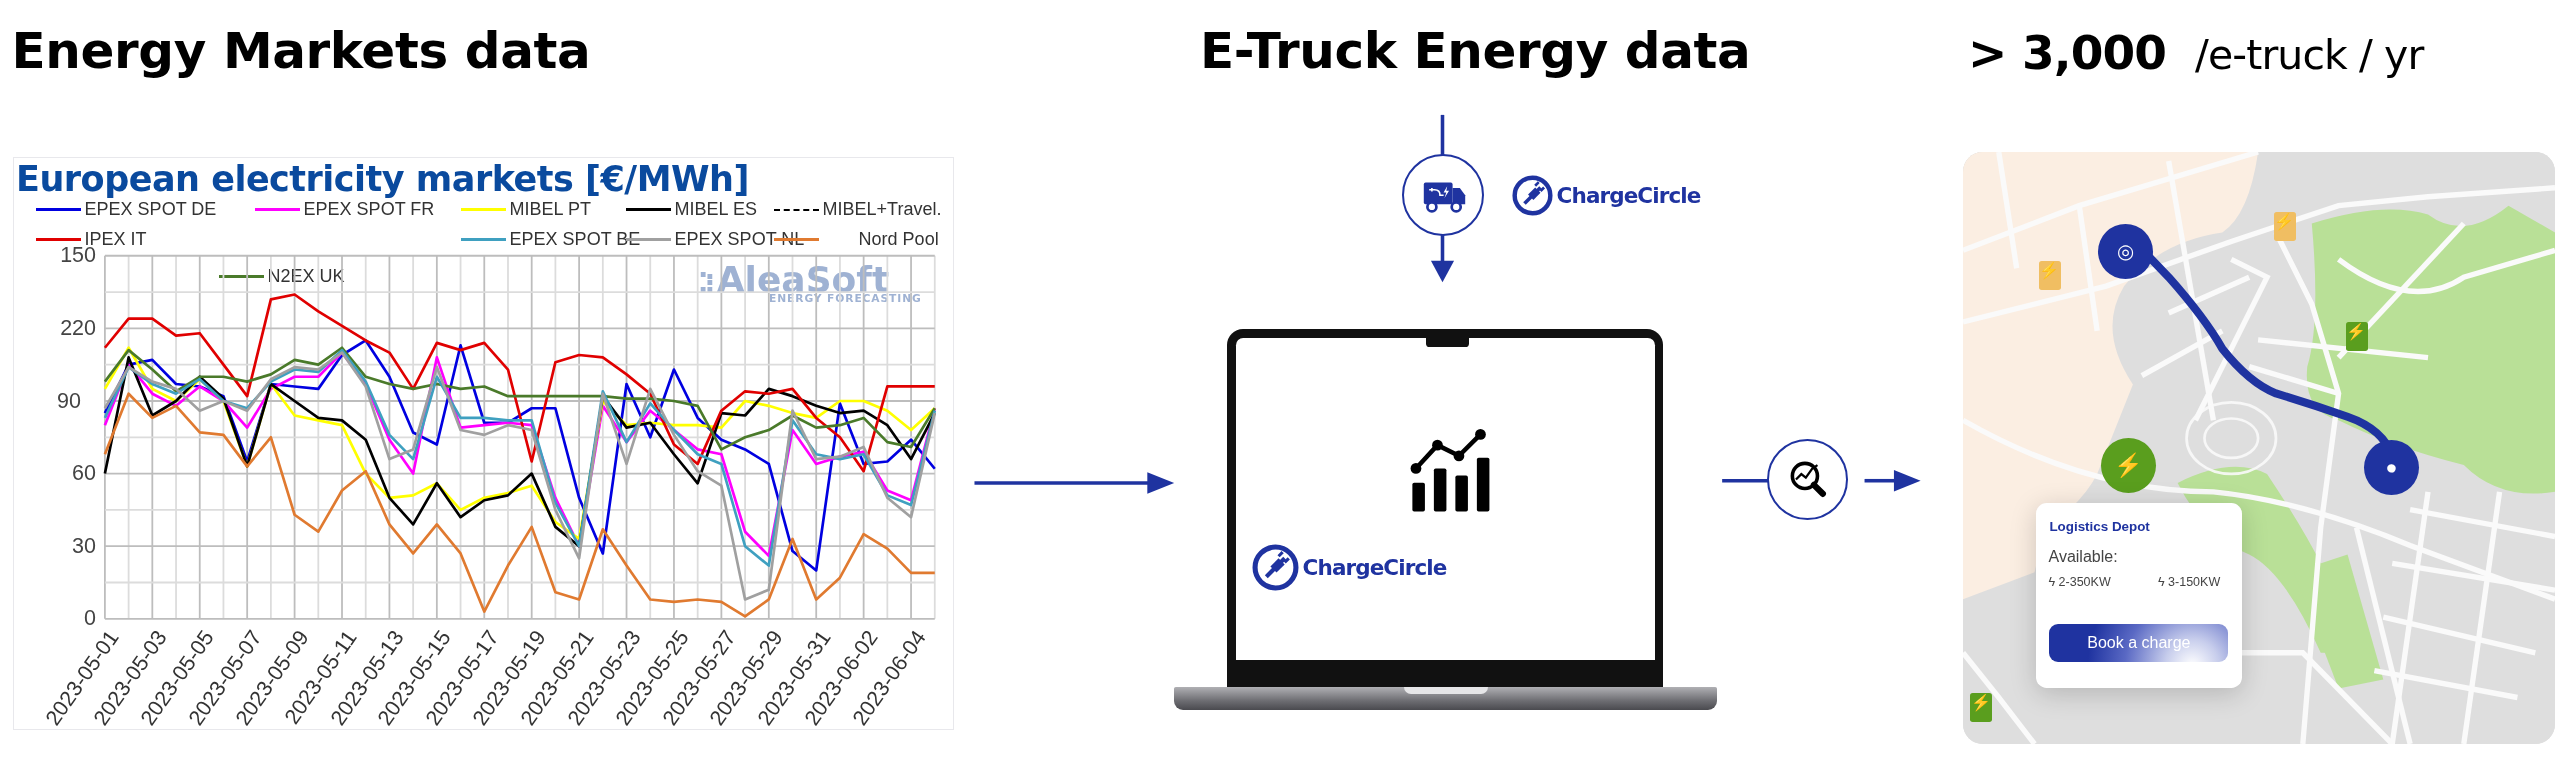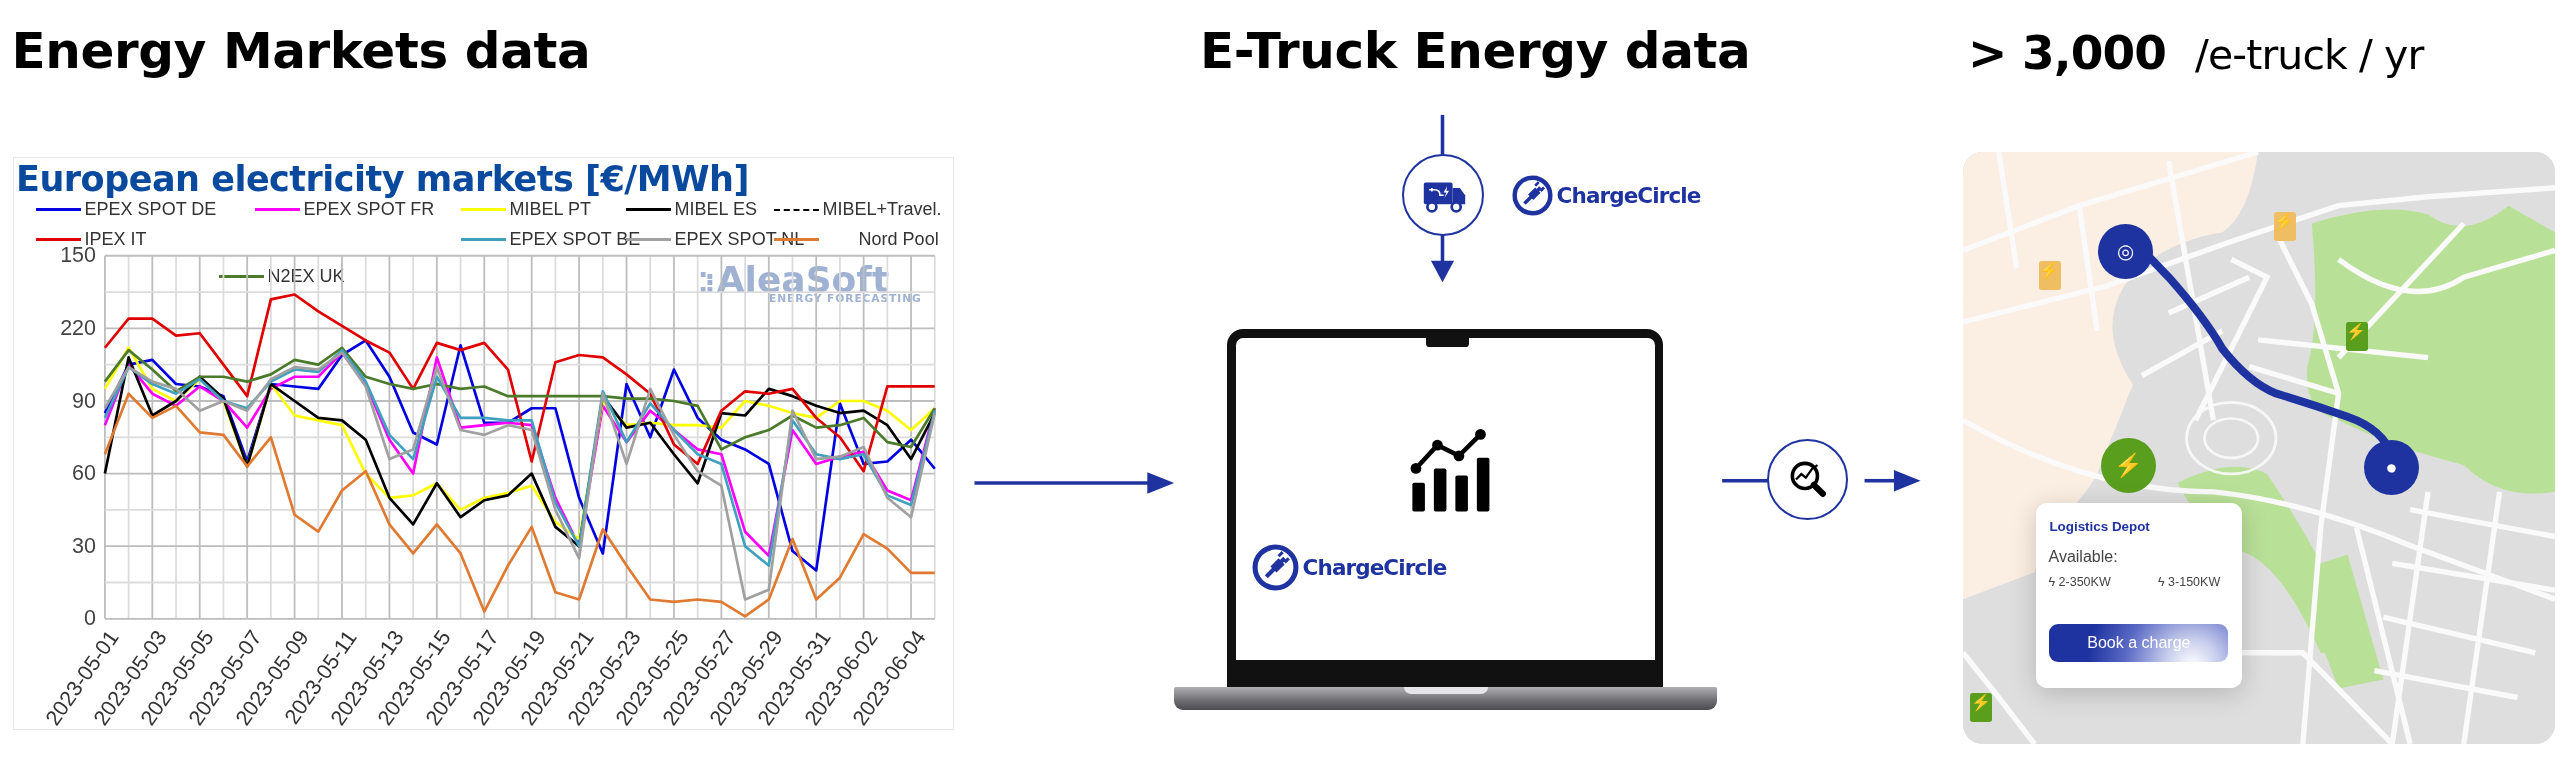--- a/index.html
+++ b/index.html
@@ -142,21 +142,21 @@
     <polyline points="117,388.85333333333335 143.5142857142857,356.37333333333333 170.02857142857144,356.37333333333333 196.54285714285714,375.32 223.05714285714288,372.61333333333334 249.57142857142858,407.8 276.0857142857143,442.9866666666667 302.6,334.72 329.11428571428576,329.3066666666667 355.62857142857143,348.25333333333333 382.14285714285717,364.49333333333334 408.65714285714284,380.73333333333335 435.1714285714286,394.26666666666665 461.6857142857143,434.8666666666667 488.2,383.44 514.7142857142858,391.56 541.2285714285715,383.44 567.7428571428571,413.2133333333333 594.2571428571429,516.0666666666666 620.7714285714285,405.0933333333333 647.2857142857143,396.97333333333336 673.8,399.68 700.3142857142857,418.62666666666667 726.8285714285714,440.28 753.3428571428572,497.12 779.8571428571429,518.7733333333333 806.3714285714286,459.2266666666667 832.8857142857142,437.5733333333333 859.4,440.28 885.9142857142857,434.8666666666667 912.4285714285714,467.3466666666667 938.9428571428572,489 965.4571428571429,526.8933333333333 991.9714285714285,432.16 1018.4857142857143,432.16 1045,432.16" fill="none" stroke="#e00000" stroke-width="3" stroke-linejoin="round"></polyline>
     <polyline points="117,426.74666666666667 143.5142857142857,391.56 170.02857142857144,413.2133333333333 196.54285714285714,437.5733333333333 223.05714285714288,421.3333333333333 249.57142857142858,421.3333333333333 276.0857142857143,426.74666666666667 302.6,418.62666666666667 329.11428571428576,402.38666666666666 355.62857142857143,407.8 382.14285714285717,388.85333333333335 408.65714285714284,421.3333333333333 435.1714285714286,429.4533333333333 461.6857142857143,434.8666666666667 488.2,429.4533333333333 514.7142857142858,434.8666666666667 541.2285714285715,432.16 567.7428571428571,442.9866666666667 594.2571428571429,442.9866666666667 620.7714285714285,442.9866666666667 647.2857142857143,442.9866666666667 673.8,442.9866666666667 700.3142857142857,445.6933333333333 726.8285714285714,445.6933333333333 753.3428571428572,448.4 779.8571428571429,453.81333333333333 806.3714285714286,502.5333333333333 832.8857142857142,489 859.4,480.88 885.9142857142857,464.64 912.4285714285714,478.17333333333335 938.9428571428572,475.4666666666667 965.4571428571429,467.3466666666667 991.9714285714285,494.4133333333333 1018.4857142857143,499.82666666666665 1045,456.52" fill="none" stroke="#4a7a2a" stroke-width="3" stroke-linejoin="round"></polyline>
     <polyline points="117,467.3466666666667 143.5142857142857,410.50666666666666 170.02857142857144,429.4533333333333 196.54285714285714,440.28 223.05714285714288,424.04 249.57142857142858,448.4 276.0857142857143,456.52 302.6,426.74666666666667 329.11428571428576,413.2133333333333 355.62857142857143,415.92 382.14285714285717,391.56 408.65714285714284,426.74666666666667 435.1714285714286,486.2933333333333 461.6857142857143,513.36 488.2,421.3333333333333 514.7142857142858,467.3466666666667 541.2285714285715,467.3466666666667 567.7428571428571,470.05333333333334 594.2571428571429,470.05333333333334 620.7714285714285,562.08 647.2857142857143,610.8 673.8,437.5733333333333 700.3142857142857,494.4133333333333 726.8285714285714,451.1066666666667 753.3428571428572,480.88 779.8571428571429,507.94666666666666 806.3714285714286,518.7733333333333 832.8857142857142,610.8 859.4,632.4533333333334 885.9142857142857,470.05333333333334 912.4285714285714,507.94666666666666 938.9428571428572,513.36 965.4571428571429,507.94666666666666 991.9714285714285,553.96 1018.4857142857143,564.7866666666666 1045,459.2266666666667" fill="none" stroke="#3fa0c0" stroke-width="3" stroke-linejoin="round"></polyline>
     <polyline points="117,456.52 143.5142857142857,410.50666666666666 170.02857142857144,426.74666666666667 196.54285714285714,434.8666666666667 223.05714285714288,459.2266666666667 249.57142857142858,448.4 276.0857142857143,459.2266666666667 302.6,424.04 329.11428571428576,410.50666666666666 355.62857142857143,413.2133333333333 382.14285714285717,394.26666666666665 408.65714285714284,432.16 435.1714285714286,513.36 461.6857142857143,502.5333333333333 488.2,410.50666666666666 514.7142857142858,480.88 541.2285714285715,486.2933333333333 567.7428571428571,475.4666666666667 594.2571428571429,480.88 620.7714285714285,570.2 647.2857142857143,624.3333333333334 673.8,440.28 700.3142857142857,518.7733333333333 726.8285714285714,434.8666666666667 753.3428571428572,486.2933333333333 779.8571428571429,526.8933333333333 806.3714285714286,543.1333333333333 832.8857142857142,670.3466666666667 859.4,659.52 885.9142857142857,459.2266666666667 912.4285714285714,513.36 938.9428571428572,510.6533333333333 965.4571428571429,499.82666666666665 991.9714285714285,556.6666666666666 1018.4857142857143,578.3199999999999 1045,461.93333333333334" fill="none" stroke="#a0a0a0" stroke-width="3" stroke-linejoin="round"></polyline>
     <polyline points="117,507.94666666666666 143.5142857142857,440.28 170.02857142857144,467.3466666666667 196.54285714285714,453.81333333333333 223.05714285714288,483.5866666666667 249.57142857142858,486.2933333333333 276.0857142857143,521.48 302.6,489 329.11428571428576,575.6133333333333 355.62857142857143,594.56 382.14285714285717,548.5466666666666 408.65714285714284,526.8933333333333 435.1714285714286,586.44 461.6857142857143,618.92 488.2,586.44 514.7142857142858,618.92 541.2285714285715,683.88 567.7428571428571,632.4533333333334 594.2571428571429,589.1466666666666 620.7714285714285,662.2266666666667 647.2857142857143,670.3466666666667 673.8,591.8533333333334 700.3142857142857,632.4533333333334 726.8285714285714,670.3466666666667 753.3428571428572,673.0533333333333 779.8571428571429,670.3466666666667 806.3714285714286,673.0533333333333 832.8857142857142,689.2933333333333 859.4,670.3466666666667 885.9142857142857,602.6800000000001 912.4285714285714,670.3466666666667 938.9428571428572,645.9866666666667 965.4571428571429,597.2666666666667 991.9714285714285,613.5066666666667 1018.4857142857143,640.5733333333334 1045,640.5733333333334" fill="none" stroke="#e07a30" stroke-width="3" stroke-linejoin="round"></polyline>
   </svg>
 <div id="axis-labels">
     <div class="ylab" style="left: 42px; top: 606px;">0</div>
     <div class="ylab" style="left: 42px; top: 534px;">30</div>
     <div class="ylab" style="left: 42px; top: 461px;">60</div>
-    <div class="ylab" style="left: 42px; top: 389px;">90</div>
+    <div class="ylab" style="left: 42px; top: 389px; text-align: center;">90</div>
     <div class="ylab" style="left: 42px; top: 316px;">220</div>
     <div class="ylab" style="left: 42px; top: 243px;">150</div>
     <div class="xlab" style="left: -20.6px; top: 626px; width: 125px;">2023-05-01</div>
     <div class="xlab" style="left: 27px; top: 626px; width: 125px;">2023-05-03</div>
     <div class="xlab" style="left: 74px; top: 626px; width: 125px;">2023-05-05</div>
     <div class="xlab" style="left: 122px; top: 626px; width: 125px;">2023-05-07</div>
     <div class="xlab" style="left: 169px; top: 626px; width: 125px;">2023-05-09</div>
     <div class="xlab" style="left: 217px; top: 626px; width: 125px;">2023-05-11</div>
     <div class="xlab" style="left: 264px; top: 626px; width: 125px;">2023-05-13</div>
     <div class="xlab" style="left: 311px; top: 626px; width: 125px;">2023-05-15</div>

